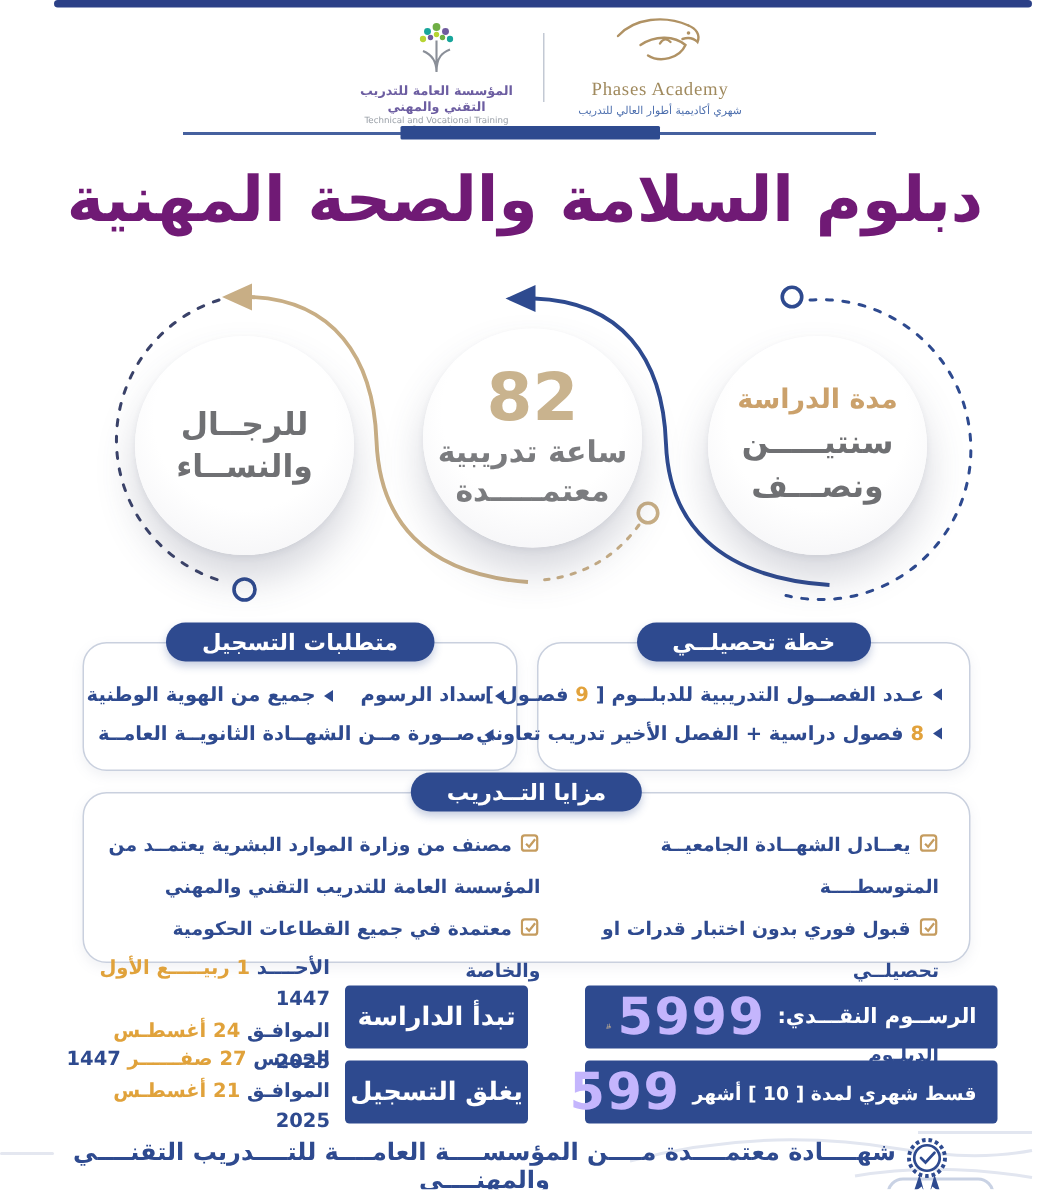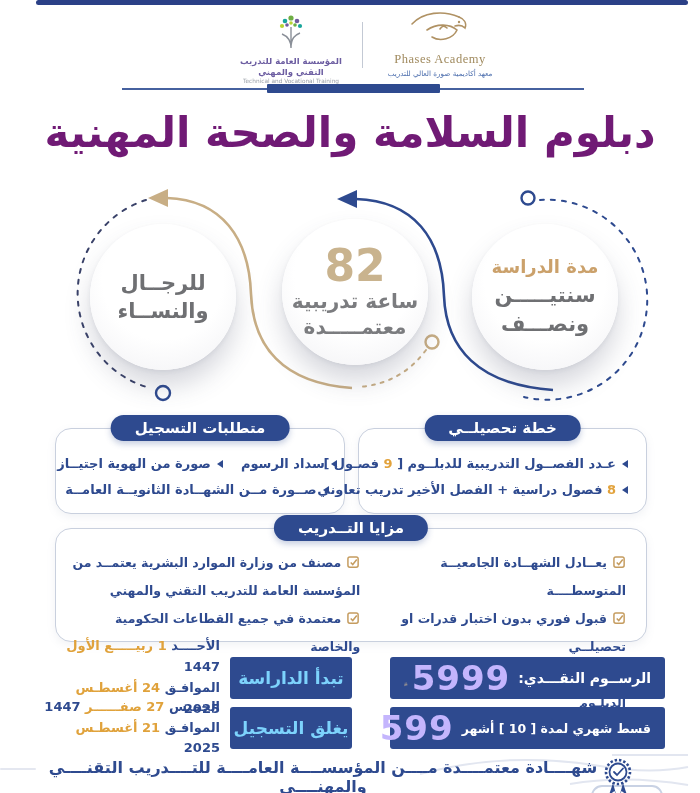--- a/index.html
+++ b/index.html
@@ -71,21 +71,21 @@
   .gnum{color:#e2a23b;}
 
   .adv-content{display:flex;flex-direction:row;padding:20px 20px 0 16px;color:#2e4a8f;font-size:12.5px;font-weight:bold;}
   .adv-col-r{width:47%;}
   .adv-col-l{width:53%;padding-right:10px;}
   .adv-item{line-height:28px;}
   .chk{vertical-align:-2px;margin-left:6px;}
 
   
   .sched-box{
-    position:absolute;background:#2e4a8f;color:#7dd3fc;font-weight:bold;font-size:17px;
+    position:absolute;background:#2e4a8f;color:#ffffff;font-weight:bold;font-size:17px;
     display:flex;align-items:center;justify-content:center;border-radius:3px;
   }
   .sb1{left:230px;top:657px;width:122px;height:42px;}
   .sb2{left:230px;top:707px;width:122px;height:42px;}
   .dates{position:absolute;width:178px;height:44px;display:flex;flex-direction:column;justify-content:center;
          text-align:right;font-size:13px;font-weight:bold;color:#2e4a8f;line-height:1.6;}
   .d1{left:42px;top:656px;}
   .d2{left:42px;top:706px;}
   .dg{color:#e0a23b;margin-top:43px;}
 
@@ -141,21 +141,21 @@
         <g fill="none" stroke="#b09264" stroke-width="1.6" stroke-linecap="round">
           <path d="M5 16 C16 4 36 2 52 9"></path>
           <path d="M52 9 C57 11 60 15 58 20 C55 17 51 17 48 18"></path>
           <path d="M20 22 C30 15 43 16 50 22 C46 31 33 34 25 29"></path>
           <path d="M33 21 q3 -5 7 -1"></path>
         </g>
         <circle cx="52" cy="14" r="1.2" fill="#b09264"></circle>
       </svg>
     </span>
     <div class="en">Phases Academy</div>
-    <div class="ar">معهد أكاديمية صورة العالي للتدريب</div>
+    <div class="ar">شهري أكاديمية أطوار العالي للتدريب</div>
   </div>
 
   <div class="abs rule-thin"></div>
   <div class="abs rule-thick"></div>
 
   <h1 class="abs title" style="margin:0">دبلوم السلامة والصحة المهنية</h1>
 
   <div class="abs circles-wrap">
     <svg class="arcs" width="700" height="235" viewBox="0 0 700 235">
 
@@ -196,21 +196,21 @@
   <section class="info-box box-req">
     <div class="pill">متطلبات التسجيل</div>
     <div class="req-content">
       <div class="req-row">
         <span class="req-item">
             <span class="tri"></span>
             <span>سداد الرسوم</span>
           </span>
         <span class="req-item">
             <span class="tri"></span>
-            <span>صورة من الهوية اجتيــاز</span>
+            <span>جميع من الهوية الوطنية</span>
           </span>
       </div>
       <div class="req-row">
         <span class="req-item">
             <span class="tri"></span>
             <span>صــورة مــن الشهــادة الثانويــة العامــة</span>
           </span>
       </div>
     </div>
   </section>

